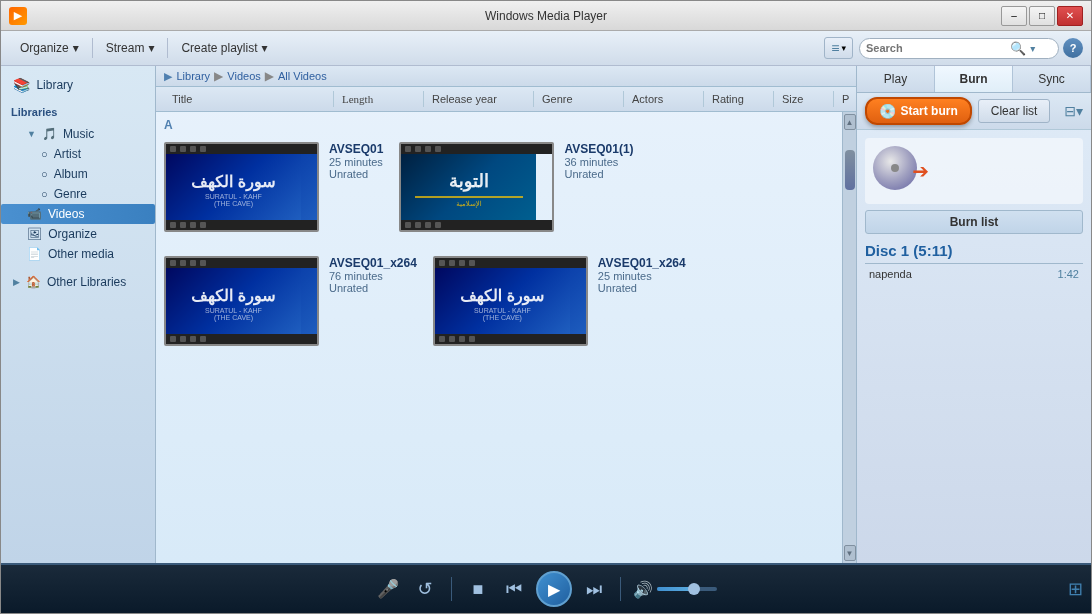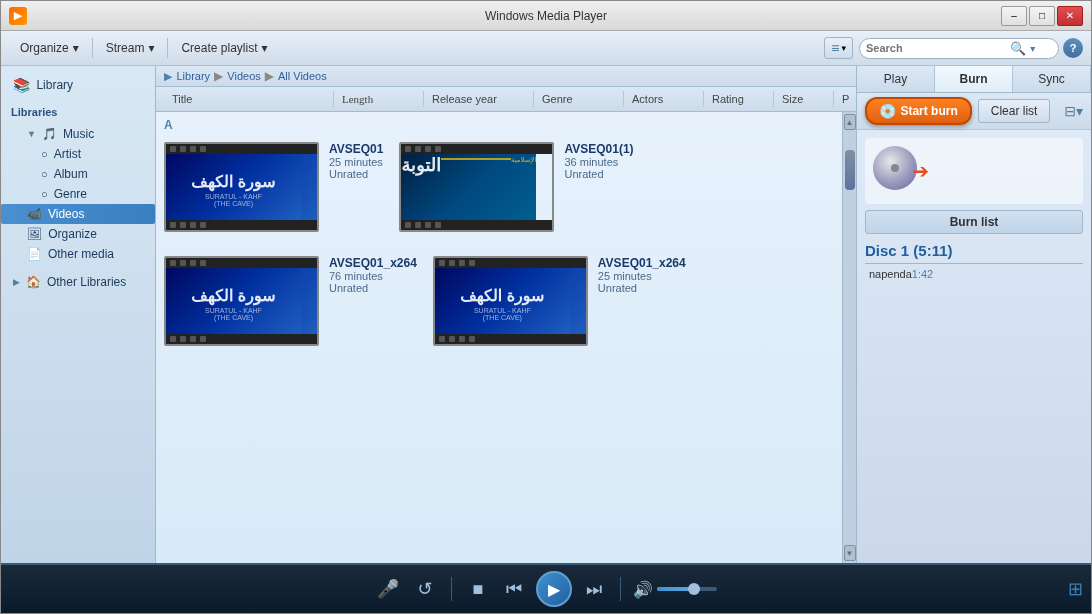--- a/index.html
+++ b/index.html
@@ -427,20 +427,21 @@
     }
 
     .disc-label {
       font-size: 15px;
       color: #2060a0;
       font-weight: 600;
       padding: 2px 0;
     }
     .burn-track {
       display: flex;
+      justify-content: space-between;
       align-items: center;
       padding: 2px 4px;
       font-size: 11px;
       color: #333;
     }
     .track-time {
       color: #5080a0;
     }
 
     
@@ -729,21 +730,21 @@
 
                 <div class="video-item">
                   <div class="video-thumb">
                     <div class="film-strip-top">
                       <div class="film-hole"></div>
                       <div class="film-hole"></div>
                       <div class="film-hole"></div>
                       <div class="film-hole"></div>
                     </div>
                     <div class="video-content">
-                      <div style="width:100%;height:100%;background:linear-gradient(135deg,#002040,#004880,#006090);display:flex;flex-direction:row;justify-content:center;">
+                      <div style="width:100%;height:100%;background:linear-gradient(135deg,#002040,#004880,#006090);display:flex;flex-direction:column;align-items:center;justify-content:center;">
                         <div style="font-size:18px;font-weight:bold;color:rgba(255,255,255,0.9);">التوبة</div>
                         <div style="width:80%;height:2px;background:rgba(255,200,0,0.7);margin-top:4px;"></div>
                         <div style="font-size:7px;color:rgba(255,200,0,0.8);text-align:center;margin-top:2px;">الإسلامية</div>
                       </div>
                     </div>
                     <div class="film-strip-bottom">
                       <div class="film-hole"></div>
                       <div class="film-hole"></div>
                       <div class="film-hole"></div>
                       <div class="film-hole"></div>

